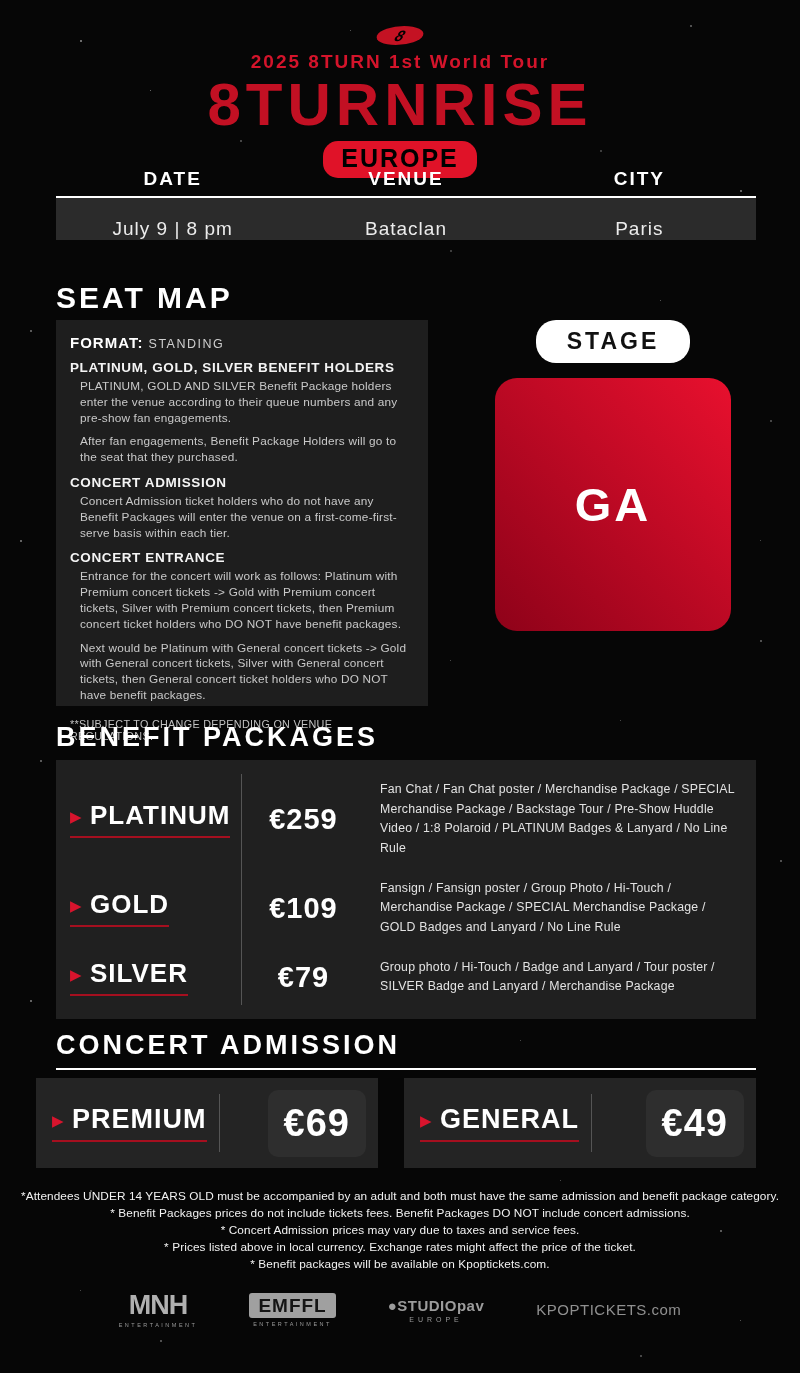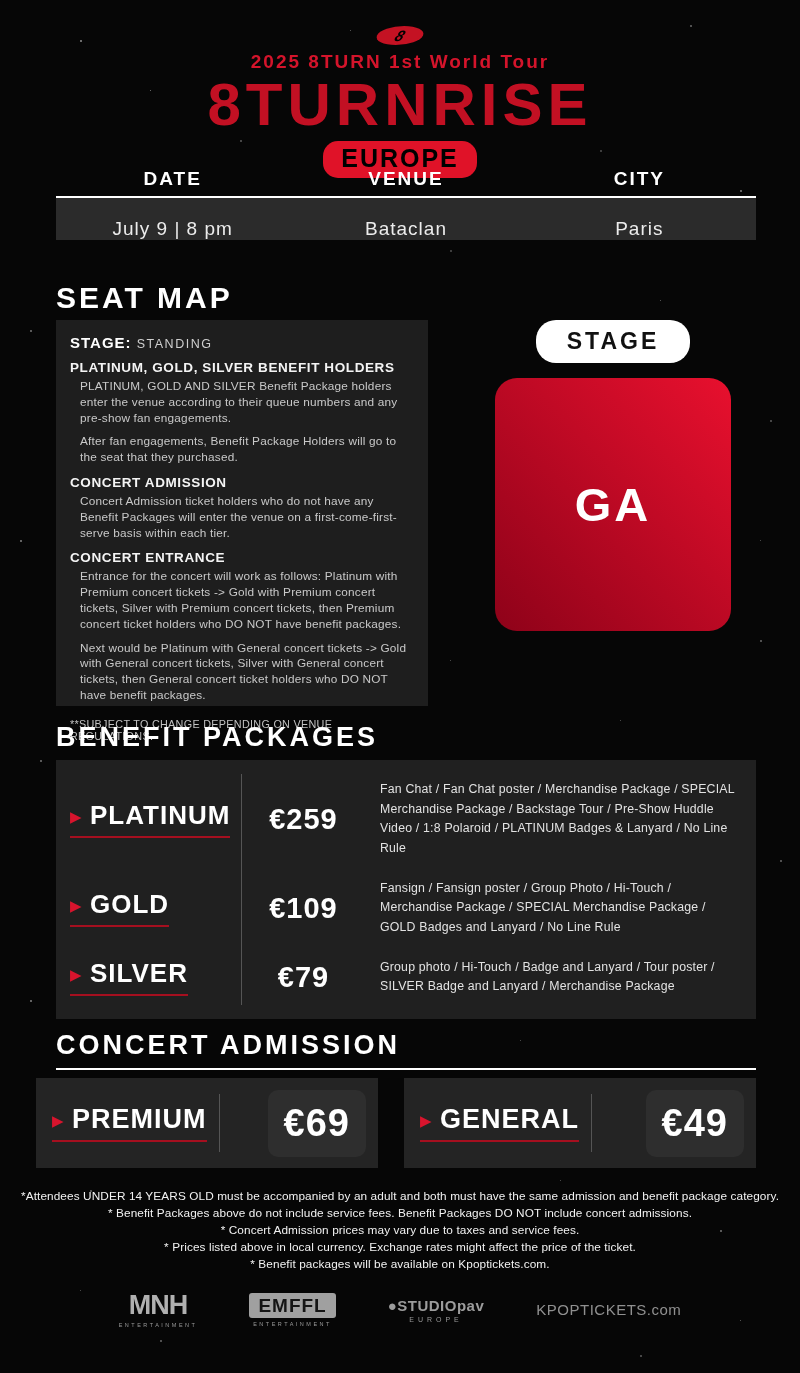--- a/index.html
+++ b/index.html
@@ -128,21 +128,21 @@
       <div>July 9  |  8 pm</div>
       <div>Bataclan</div>
       <div>Paris</div>
     </div>
   </div>
 
   <div class="sec-title t-seatmap">SEAT MAP</div>
 
   <div class="seat-panel">
     <div class="fmt">
-      <span>STAGE:</span>
+      <span>FORMAT:</span>
       <span class="fmt-val">STANDING</span>
     </div>
 
     <div class="sm-h">PLATINUM, GOLD, SILVER BENEFIT HOLDERS</div>
     <p class="sm-p">PLATINUM, GOLD AND SILVER Benefit Package holders enter the venue according to their queue numbers and any pre-show fan engagements.</p>
     <p class="sm-p">After fan engagements, Benefit Package Holders will go to the seat that they purchased.</p>
 
     <div class="sm-h">CONCERT ADMISSION</div>
     <p class="sm-p">Concert Admission ticket holders who do not have any Benefit Packages will enter the venue on a first-come-first-serve basis within each tier.</p>
 
@@ -214,21 +214,21 @@
         <span class="arrow">▶</span>
         <span class="tier-label">GENERAL</span>
       </span>
     </div>
     <div class="adm-div"></div>
     <div class="price-box">€49</div>
   </div>
 
   <div class="notes">
     <div>*Attendees UNDER 14 YEARS OLD must be accompanied by an adult and both must have the same admission and benefit package category.</div>
-    <div>* Benefit Packages above do not include service fees. Benefit Packages DO NOT include concert admissions.</div>
+    <div>* Benefit Packages prices do not include tickets fees. Benefit Packages DO NOT include concert admissions.</div>
     <div>* Concert Admission prices may vary due to taxes and service fees.</div>
     <div>* Prices listed above in local currency. Exchange rates might affect the price of the ticket.</div>
     <div>* Benefit packages will be available on Kpoptickets.com.</div>
   </div>
 
   <div class="sponsors">
     <div class="sp">
       <div class="sp-mnh-main">MNH</div>
       <div class="sp-sub">ENTERTAINMENT</div>
     </div>

